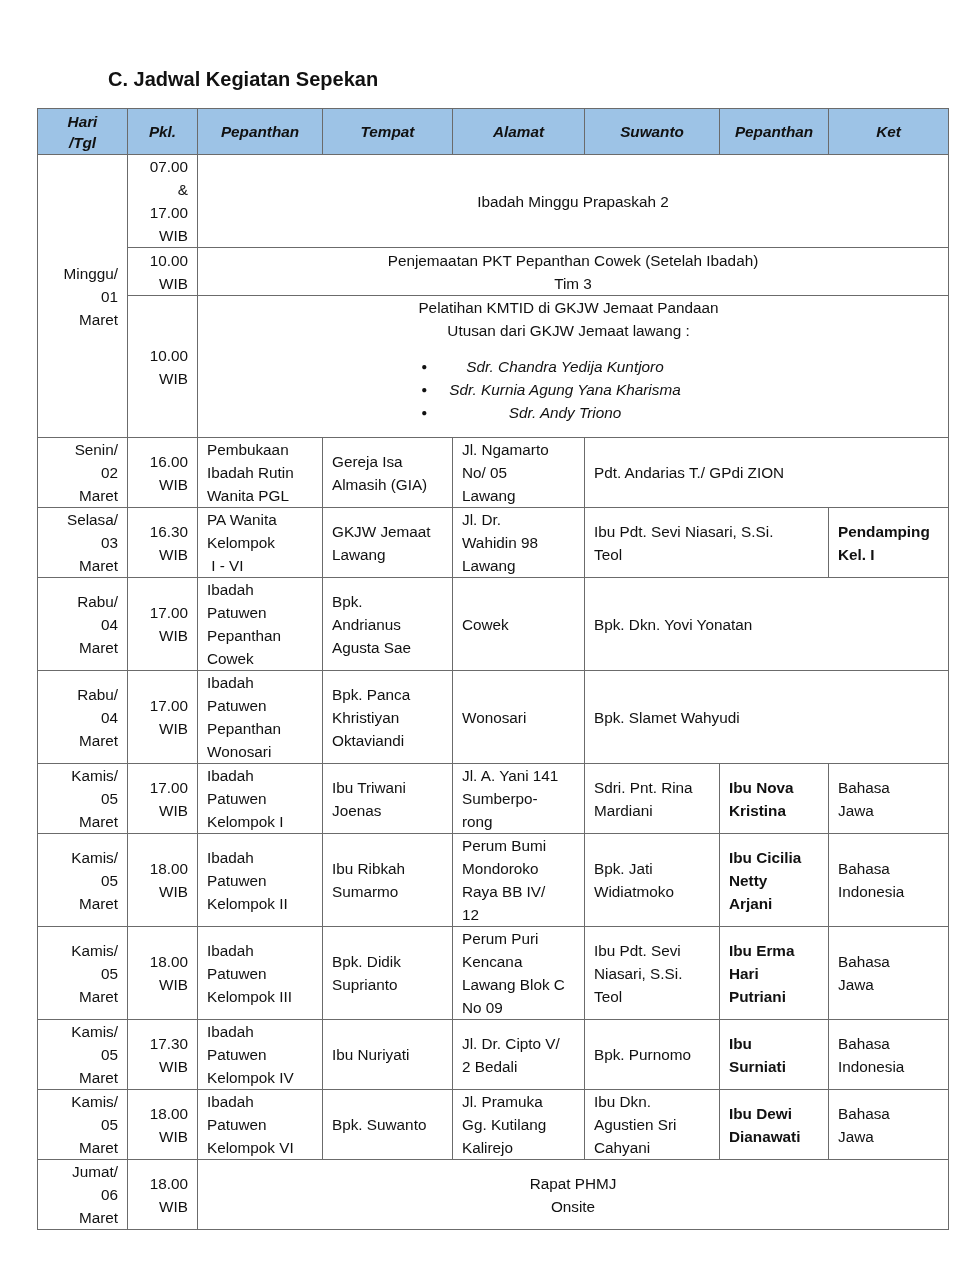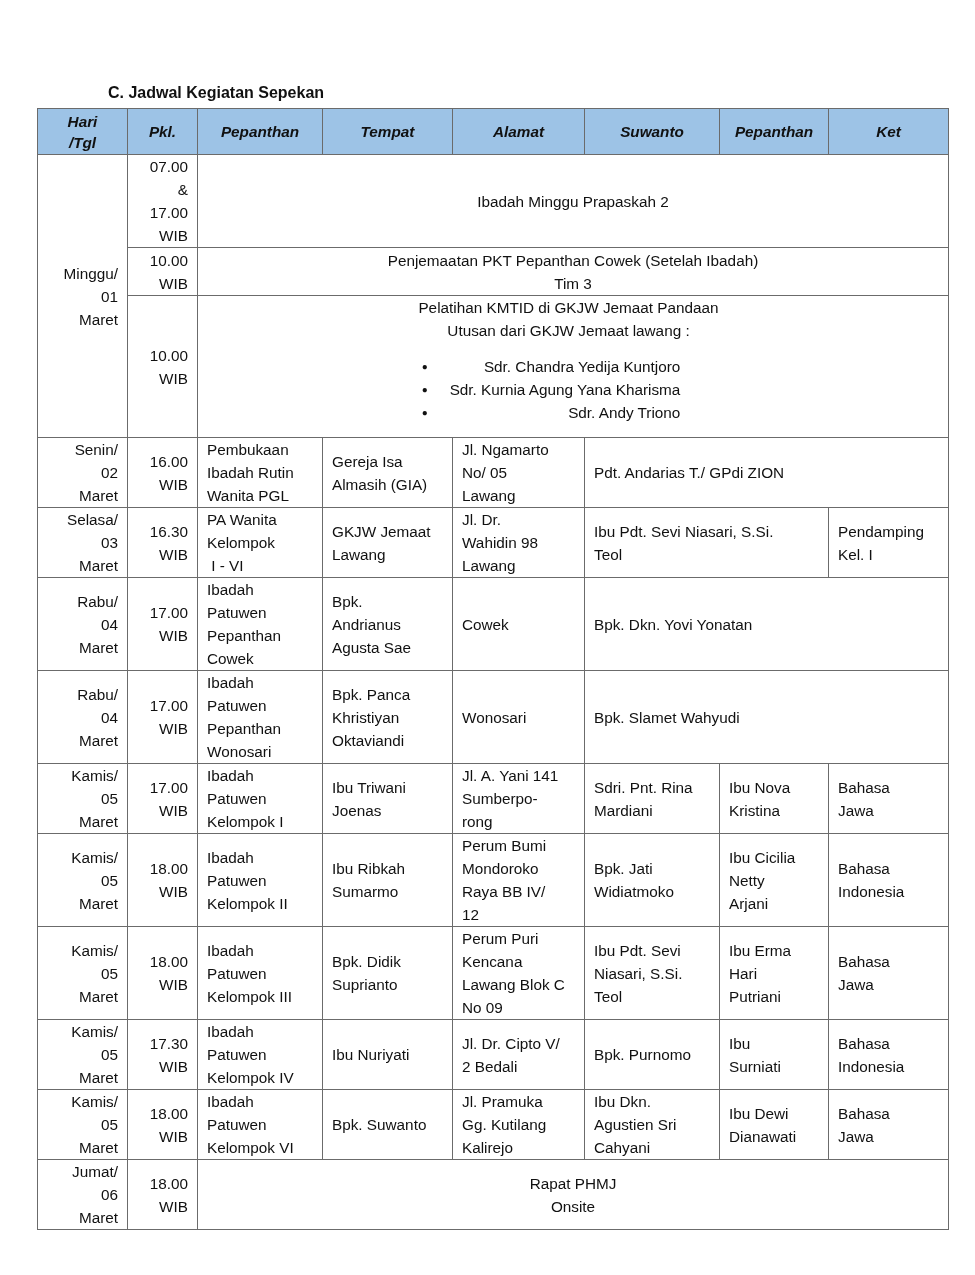--- a/index.html
+++ b/index.html
@@ -1,29 +1,29 @@
 <!DOCTYPE html>
 <html><head>
 <meta charset="utf-8">
 <style>
   html, body { margin: 0; padding: 0; background: #ffffff; }
   body { width: 975px; height: 1275px; position: relative; font-family: "Liberation Sans", sans-serif; color: #111; }
-  .title { position: absolute; left: 108px; top: 84px; font-size: 16px; font-weight: bold; text-align: right; }
+  .title { position: absolute; left: 108px; top: 68px; font-size: 20px; font-weight: bold; text-align: right; }
   table.sched { position: absolute; left: 37px; top: 108px; border-collapse: collapse; table-layout: fixed; width: 911px; font-size: 15.3px; line-height: 23px; }
   table.sched th, table.sched td { border: 1.5px solid #6b6b6b; padding: 0 9px; vertical-align: middle; }
   table.sched th { background: #9dc3e6; font-style: italic; font-weight: bold; text-align: center; height: 45px; line-height: 21px; }
   td.c { text-align: right; padding: 0 4px; }
   td.l { text-align: left; }
   td.span { text-align: center; }
   .just { text-align: justify; text-align-last: left; margin-top: 20px; }
-  ul.bul { margin: 13px; padding: 0; list-style: none; text-align: right; display: inline-block; }
+  ul.bul { margin: 13px; padding: 0; list-style: none; text-align: center; display: inline-block; font-style: italic; }
   ul.bul li { position: relative; padding-left: 28px; }
   ul.bul li::before { content: "\25CF"; position: absolute; left: 0; font-size: 10px; }
   .block { display: block; }
-  .inner-b { border-left: 1px solid #111 !important; }
+  .inner-b { border-left: 1px solid #111 !important; font-weight: bold; }
 </style>
 </head>
 <body>
 
 <div class="title">C.  Jadwal Kegiatan Sepekan</div>
 
 <table class="sched">
   <colgroup>
     <col style="width:90px">
       <col style="width:70px">

